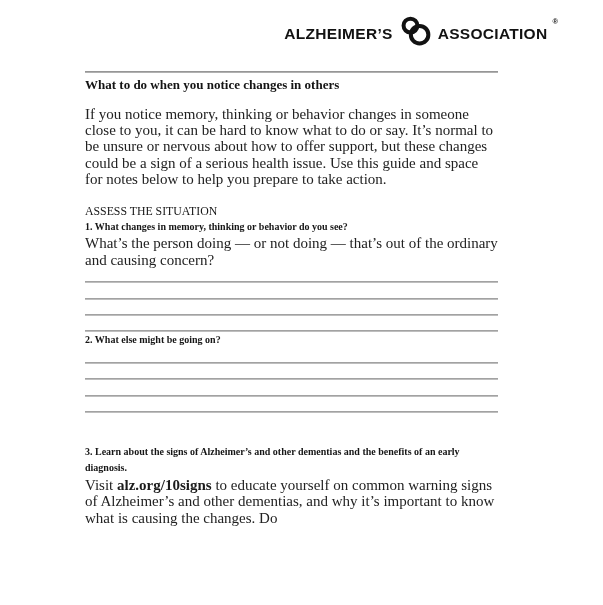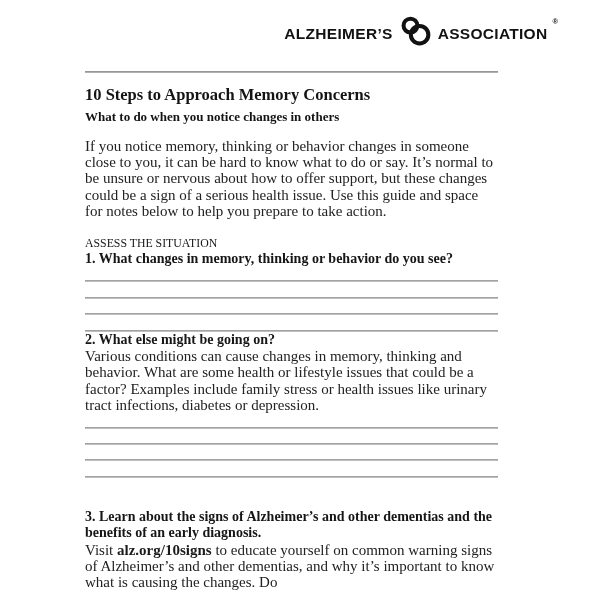--- a/index.html
+++ b/index.html
@@ -21,21 +21,21 @@
   
   .content { position:absolute; left:85px; top:71px; width:413px; }
   .rule { height:2px; background:linear-gradient(#898989,#bdbdbd); }
   .title {
     margin:13px 0 0; font-size:16.5px; line-height:1.15; font-weight:700; color:#141414;
   }
   .subtitle { margin:4px 0 0; font-size:13px; line-height:1.2; font-weight:700; color:#141414; }
   .body-text { margin:0; font-size:15px; line-height:16.4px; color:#222; }
   .intro { margin-top:13px; }
   .section-heading { margin:15px 0 0; font-size:11.8px; line-height:16.4px; font-weight:400; color:#161616; }
-  .q-heading { margin:0; font-size:14px; line-height:16.4px; font-weight:700; color:#161616; }
+  .q-heading { margin:0; font-size:10px; line-height:16.4px; font-weight:700; color:#161616; }
   .q-body b, .q-body .inline-link { font-weight:700; color:#1b1b1b; text-decoration:none; }
   .lines { margin-top:13px; }
   .note-line {
     height:2px; margin-top:14.4px;
     background:linear-gradient(#949494,#cccccc);
   }
   .note-line:first-child { margin-top:0; }
   .question.q2 { }
   .question.q3 { margin-top:31px; }
 </style>
@@ -52,40 +52,39 @@
         <circle cx="22.5" cy="20.5" r="9.6" stroke="#121212" stroke-width="4.4"></circle>
       </svg>
     </span>
     <span>ASSOCIATION</span>
     <span class="reg">®</span>
   </header>
 
   <main class="content">
     <div class="rule"></div>
 
-    <h1 class="title">10 Steps to Approach Memory Concerns</h1>
     <h2 class="subtitle">What to do when you notice changes in others</h2>
 
     <p class="body-text intro">If you notice memory, thinking or behavior changes in someone close to you, it can be hard to know what to do or say. It’s normal to be unsure or nervous about how to offer support, but these changes could be a sign of a serious health issue. Use this guide and space for notes below to help you prepare to take action.</p>
 
     <h3 class="section-heading">ASSESS THE SITUATION</h3>
 
     <section class="question q1">
       <p class="q-heading">1. What changes in memory, thinking or behavior do you see?</p>
+      <p class="body-text q-body">What’s the person doing — or not doing — that’s out of the ordinary and causing concern?</p>
       <div class="lines">
         <div class="note-line"></div>
         <div class="note-line"></div>
         <div class="note-line"></div>
         <div class="note-line"></div>
       </div>
     </section>
 
     <section class="question q2">
       <p class="q-heading">2. What else might be going on?</p>
-      <p class="body-text q-body">Various conditions can cause changes in memory, thinking and behavior. What are some health or lifestyle issues that could be a factor? Examples include family stress or health issues like urinary tract infections, diabetes or depression.</p>
       <div class="lines">
         <div class="note-line"></div>
         <div class="note-line"></div>
         <div class="note-line"></div>
         <div class="note-line"></div>
       </div>
     </section>
 
     <section class="question q3">
       <p class="q-heading">3. Learn about the signs of Alzheimer’s and other dementias and the benefits of an early diagnosis.</p>

